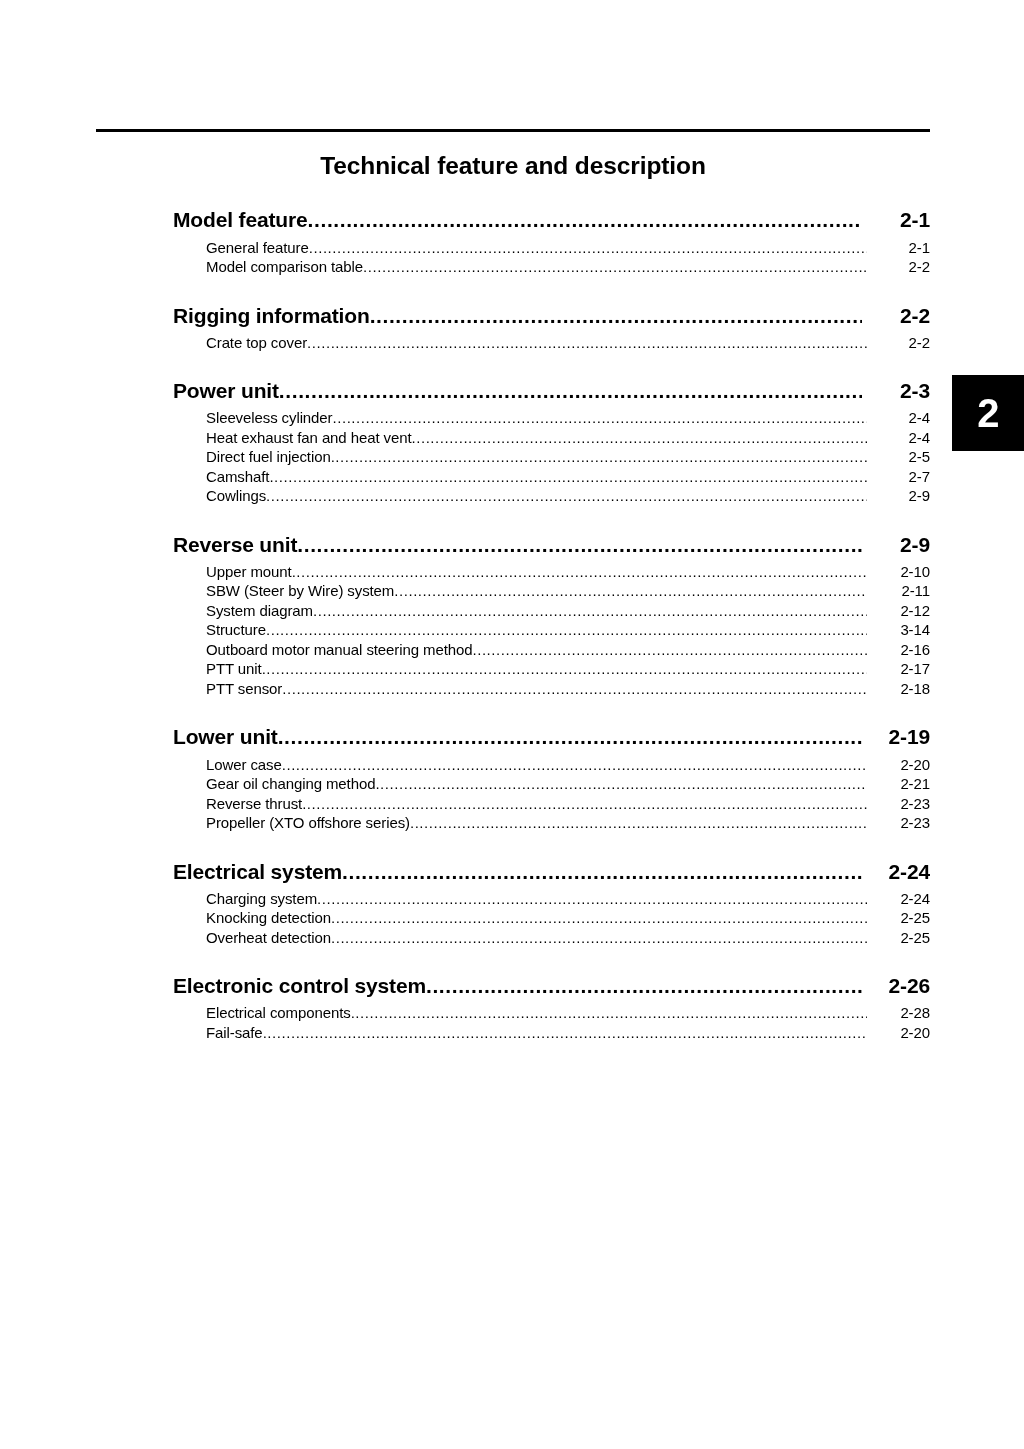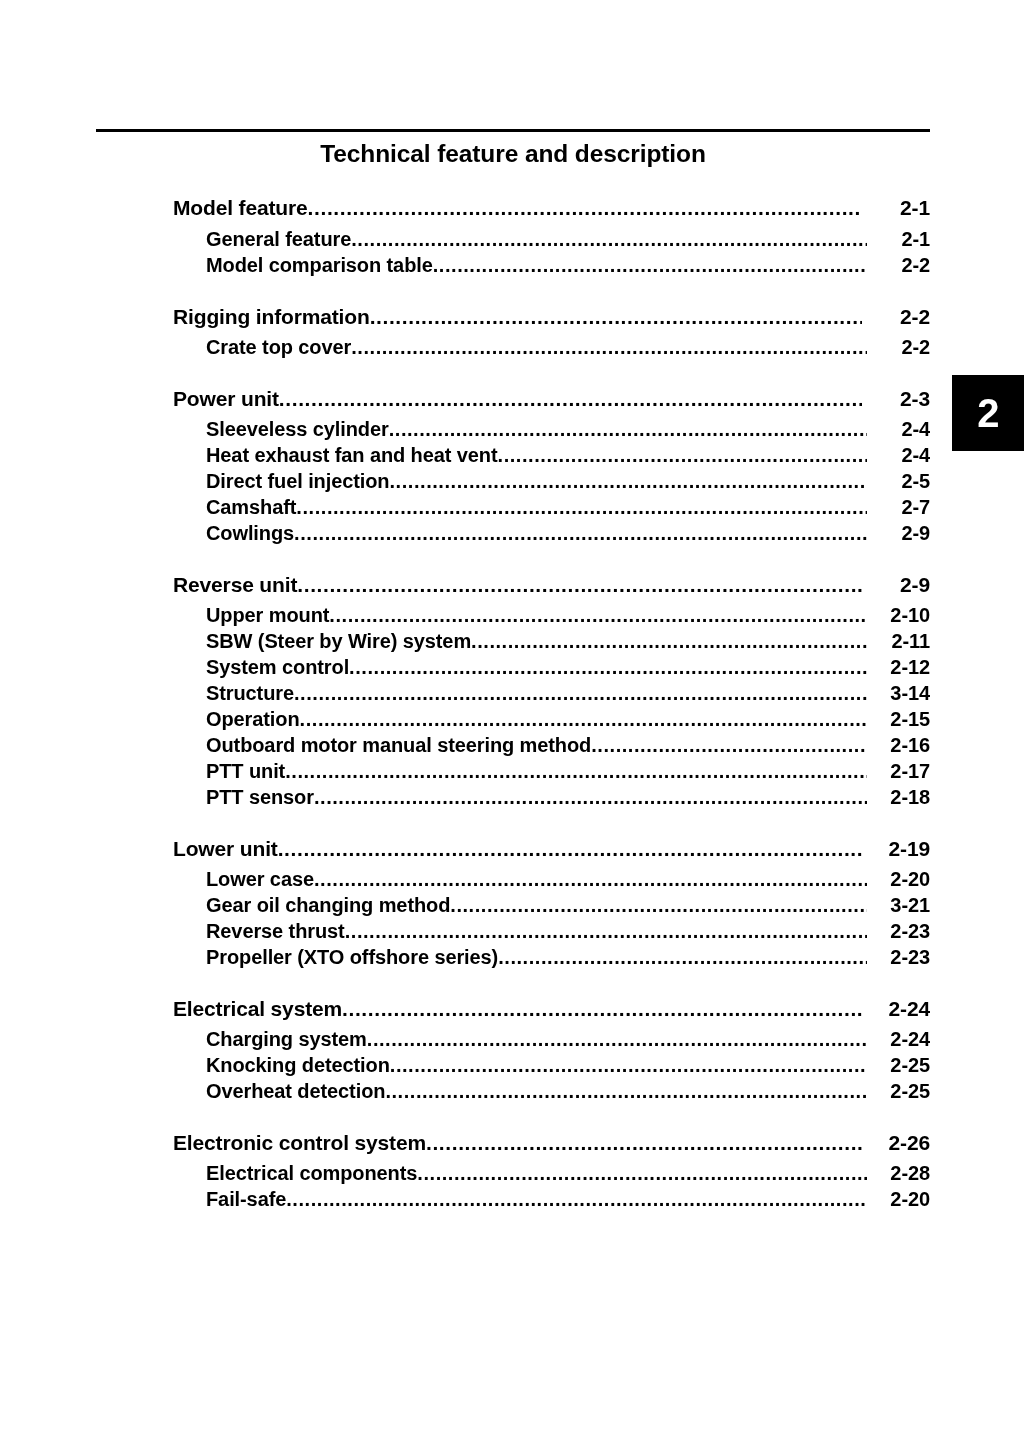--- a/index.html
+++ b/index.html
@@ -48,21 +48,21 @@
     top: 129px;
     width: 834px;
     height: 3px;
     background: #000000;
   }
 
   
   .content {
     position: absolute;
     left: 96px;
-    top: 136px;
+    top: 148px;
     width: 834px;
   }
 
   .doc-title {
     text-align: center;
     font-size: 24.5px;
     font-weight: bold;
     letter-spacing: -0.1px;
     margin: 0;
     padding-top: 3px;
@@ -114,22 +114,22 @@
     letter-spacing: 0.6px;
     font-weight: bold;
   }
   .h-row .pg {
     width: 62px;
     padding-left: 6px;
   }
 
   
   .s-row {
-    font-size: 20px;
-    font-weight: bold;
+    font-size: 15px;
+    font-weight: normal;
     padding-left: 110px;
     line-height: 1.30;
     letter-spacing: -0.1px;
   }
   .s-row .leader::before {
     content: "..........................................................................................................................................";
     letter-spacing: 0.55px;
   }
   .s-row .pg {
     width: 58px;
@@ -234,35 +234,30 @@
               <span class="lbl">Upper mount</span>
               <span class="leader"></span>
               <span class="pg">2-10</span>
             </div>
             <div class="row s-row">
               <span class="lbl">SBW (Steer by Wire) system</span>
               <span class="leader"></span>
               <span class="pg">2-11</span>
             </div>
             <div class="row s-row">
-              <span class="lbl">System control</span>
+              <span class="lbl">System diagram</span>
               <span class="leader"></span>
               <span class="pg">2-12</span>
             </div>
             <div class="row s-row">
               <span class="lbl">Structure</span>
               <span class="leader"></span>
               <span class="pg">3-14</span>
             </div>
             <div class="row s-row">
-              <span class="lbl">Operation</span>
-              <span class="leader"></span>
-              <span class="pg">2-15</span>
-            </div>
-            <div class="row s-row">
               <span class="lbl">Outboard motor manual steering method</span>
               <span class="leader"></span>
               <span class="pg">2-16</span>
             </div>
             <div class="row s-row">
               <span class="lbl">PTT unit</span>
               <span class="leader"></span>
               <span class="pg">2-17</span>
             </div>
             <div class="row s-row">
@@ -280,21 +275,21 @@
           </div>
           <div class="sub-list">
             <div class="row s-row">
               <span class="lbl">Lower case</span>
               <span class="leader"></span>
               <span class="pg">2-20</span>
             </div>
             <div class="row s-row">
               <span class="lbl">Gear oil changing method</span>
               <span class="leader"></span>
-              <span class="pg">3-21</span>
+              <span class="pg">2-21</span>
             </div>
             <div class="row s-row">
               <span class="lbl">Reverse thrust</span>
               <span class="leader"></span>
               <span class="pg">2-23</span>
             </div>
             <div class="row s-row">
               <span class="lbl">Propeller (XTO offshore series)</span>
               <span class="leader"></span>
               <span class="pg">2-23</span>

